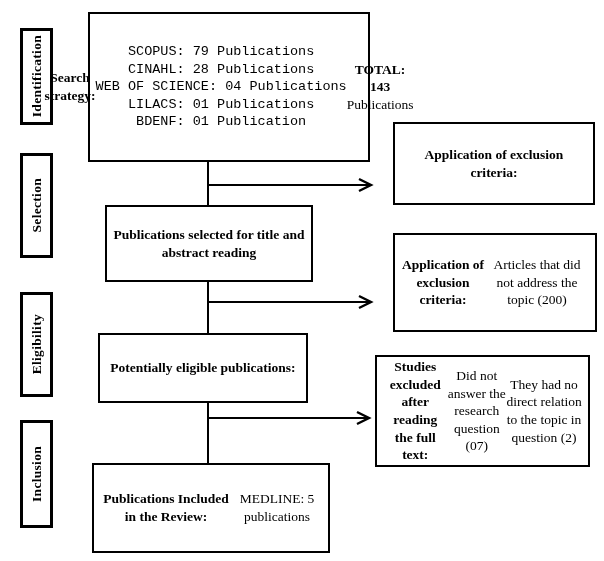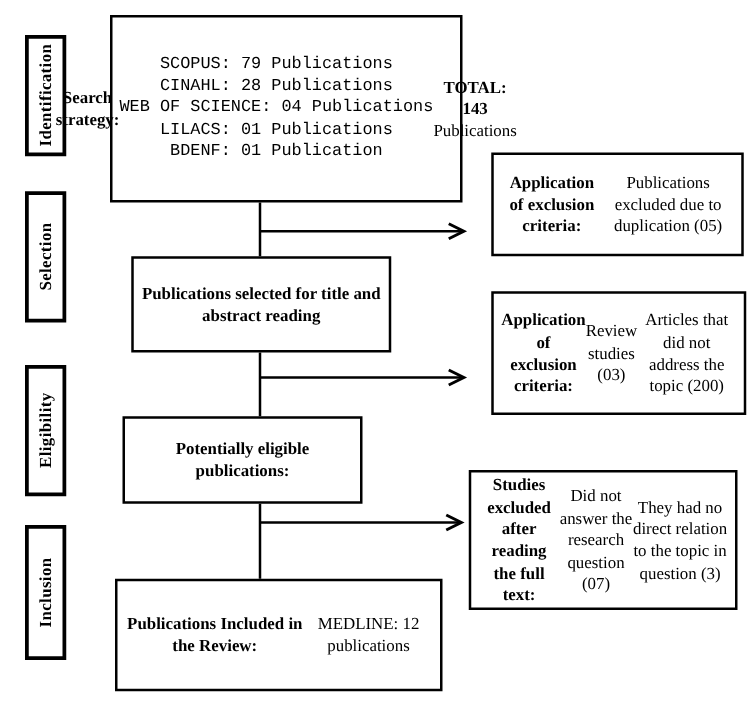--- a/index.html
+++ b/index.html
@@ -90,46 +90,44 @@
     <div>
       <span class="bold">TOTAL: 143</span><span> Publications</span>
     </div>
   </div>
 
   <div class="box" style="left:105px; top:205px; width:208px; height:77px;text-align:center;">
     <div class="bold">Publications selected for title and abstract reading</div>
     <div class="spacer-sm"></div>
   </div>
 
-  <div class="box" style="left:98px; top:333px; width:192px; height:70px;">
+  <div class="box" style="left:98px; top:333px; width:210px; height:70px;">
     <div class="bold">Potentially eligible publications:</div>
     <div class="spacer-sm"></div>
   </div>
 
-  <div class="box" style="left:92px; top:463px; width:262px; height:90px;">
+  <div class="box" style="left:92px; top:463px; width:238px; height:90px;">
     <div class="bold">Publications Included in the Review:</div>
     <div class="spacer"></div>
-    <div>MEDLINE: 12 publications</div>
+    <div>MEDLINE: 5 publications</div>
   </div>
 
   <div class="box" style="left:393px; top:122px; width:202px; height:83px;">
     <div class="bold">Application of exclusion criteria:</div>
-    <div>Publications excluded due to duplication (05)</div>
   </div>
 
   <div class="box" style="left:393px; top:233px; width:204px; height:99px;">
     <div class="bold">Application of exclusion criteria:</div>
-    <div>Review studies (03)</div>
     <div>Articles that did not address the topic (200)</div>
   </div>
 
-  <div class="box" style="left:375px; top:376px; width:215px; height:112px;">
+  <div class="box" style="left:375px; top:355px; width:215px; height:112px;">
     <div class="bold">Studies excluded after reading the full text:</div>
     <div>Did not answer the research question (07)</div>
-    <div>They had no direct relation to the topic in question (3)</div>
+    <div>They had no direct relation to the topic in question (2)</div>
   </div>
 
   <div class="connector" style="left:207px; top:162px; width:2px; height:43px;"></div>
   <div class="connector" style="left:207px; top:282px; width:2px; height:51px;"></div>
   <div class="connector" style="left:207px; top:403px; width:2px; height:60px;"></div>
 
   <svg class="arrow-svg" style="left:208px; top:177px;" width="170" height="16" viewBox="0 0 170 16">
     <line x1="0" y1="8" x2="162" y2="8" stroke="#000000" stroke-width="2"></line>
     <polyline points="151,2 163,8 151,14" fill="none" stroke="#000000" stroke-width="2.4"></polyline>
   </svg>

